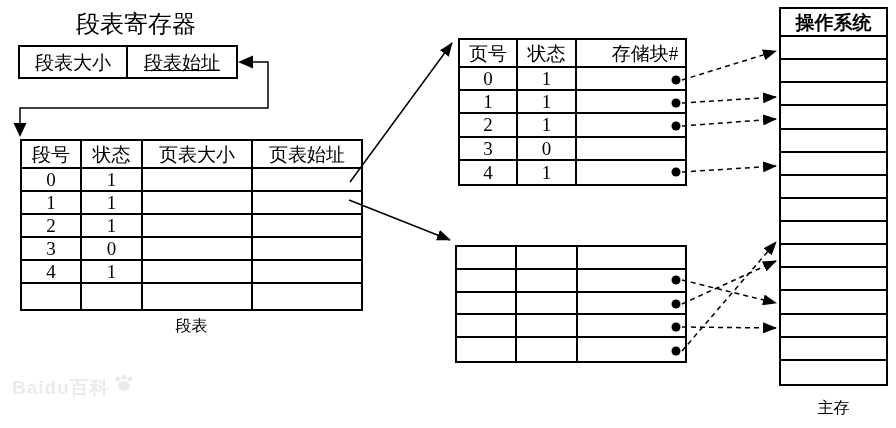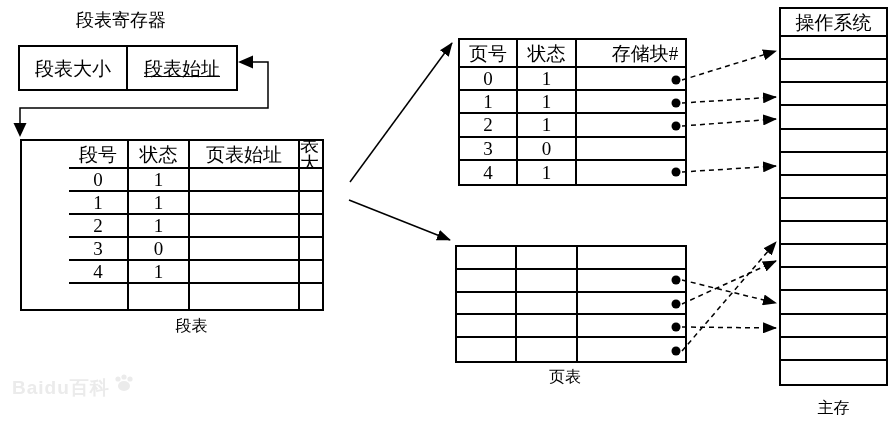--- a/index.html
+++ b/index.html
@@ -1,51 +1,51 @@
 <!DOCTYPE html>
 <html><head>
 <meta charset="utf-8">
 <style>
   html,body{margin:0;padding:0;background:#fff;}
   .stage{
     position:relative;width:896px;height:428px;background:#ffffff;overflow:hidden;
     font-family:"Liberation Serif","DejaVu Serif",serif;color:#000;
   }
   .overlay{position:absolute;left:0;top:0;width:896px;height:428px;z-index:6;pointer-events:none;}
-  .lbl{position:absolute;font-size:18px;line-height:1.1;white-space:nowrap;z-index:3;}
+  .lbl{position:absolute;font-size:24px;line-height:1.1;white-space:nowrap;z-index:3;}
   .caption{position:absolute;text-align:center;font-size:16px;z-index:3;}
   .tbl{position:absolute;border:2px solid #000;display:grid;box-sizing:border-box;background:#fff;z-index:2;}
   .tbl>div{border-right:2px solid #000;border-bottom:2px solid #000;display:flex;align-items:center;justify-content:center;font-size:19px;line-height:1;box-sizing:border-box;overflow:hidden;}
   
-  .register{left:18px;top:45px;width:220px;height:46px;grid-template-columns:108px 1fr;border-width:2px;}
+  .register{left:18px;top:45px;width:220px;height:34px;grid-template-columns:108px 1fr;border-width:2px;}
   .register>div:nth-child(2){border-right:none;text-decoration:underline;}
   .register>div{border-bottom:none;}
   
-  .segtable{left:20px;top:139px;width:304px;height:172px;
+  .segtable{left:20px;top:139px;width:343px;height:172px;
     grid-template-columns:60px 61px 110px 1fr;
-    grid-template-rows:28px 23px 23px 23px 23px 23px 1fr;padding-left:47px;}
+    grid-template-rows:28px 23px 23px 23px 23px 23px 1fr;}
   .segtable>div:nth-child(4n){border-right:none;}
   .segtable>div:nth-child(n+25){border-bottom:none;}
   
   .ptop{left:458px;top:38px;width:229px;height:148px;
     grid-template-columns:58px 59px 1fr;
     grid-template-rows:28px repeat(5,1fr);font-family:Liberation Serif, serif;}
   .ptop>div:nth-child(3n){border-right:none;padding-left:28px;}
   .ptop>div:nth-child(n+16){border-bottom:none;}
   
   .pbot{left:455px;top:245px;width:232px;height:118px;
     grid-template-columns:60px 61px 1fr;
     grid-template-rows:repeat(5,1fr);}
   .pbot>div:nth-child(3n){border-right:none;}
   .pbot>div:nth-child(n+13){border-bottom:none;}
   
   .memory{left:779px;top:7px;width:109px;height:379px;
     grid-template-columns:1fr;
     grid-template-rows:28px repeat(15,1fr);}
-  .memory>div{border-right:none;}
+  .memory>div{border-right:none;font-weight:bold;}
   .memory>div:last-child{border-bottom:none;}
   .watermark{position:absolute;left:12px;top:374px;z-index:1;display:flex;align-items:center;
     color:#ebebeb;font-family:"Liberation Sans","DejaVu Sans",sans-serif;
     font-weight:bold;font-size:19px;letter-spacing:1px;}
   .paw{margin:0 2px 8px 2px;}
 </style>
 </head>
 <body>
 
 <div class="stage">
@@ -63,22 +63,22 @@
   <div class="lbl" style="left:76px;top:11px;">段表寄存器</div>
 
   <div class="tbl register">
     <div>段表大小</div>
     <div>段表始址</div>
   </div>
 
   <div class="tbl segtable">
     <div>段号</div>
     <div>状态</div>
+    <div>页表大小</div>
     <div>页表始址</div>
-    <div>页表大小</div>
 
     <div>0</div>
     <div>1</div>
     <div></div>
     <div></div>
 
     <div>1</div>
     <div>1</div>
     <div></div>
     <div></div>
@@ -141,21 +141,20 @@
     <div></div>
       <div></div>
       <div></div>
     <div></div>
       <div></div>
       <div></div>
     <div></div>
       <div></div>
       <div></div>
   </div>
-  <div class="caption" style="left:455px;top:367px;width:220px;">页表</div>
 
   <div class="tbl memory">
     <div>操作系统</div>
     <div></div>
       <div></div>
     <div></div>
       <div></div>
     <div></div>
       <div></div>
     <div></div>

